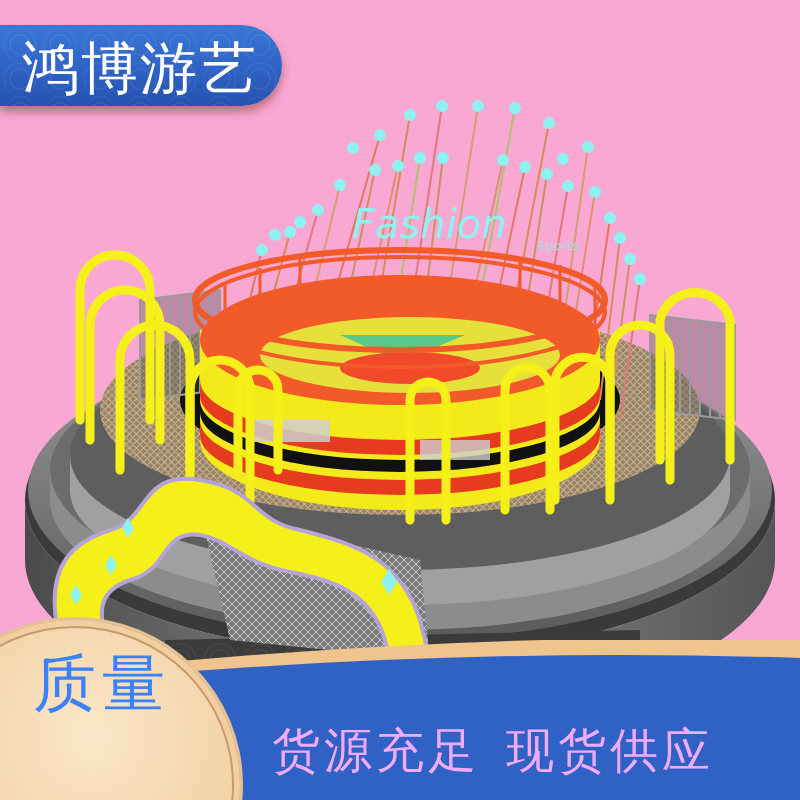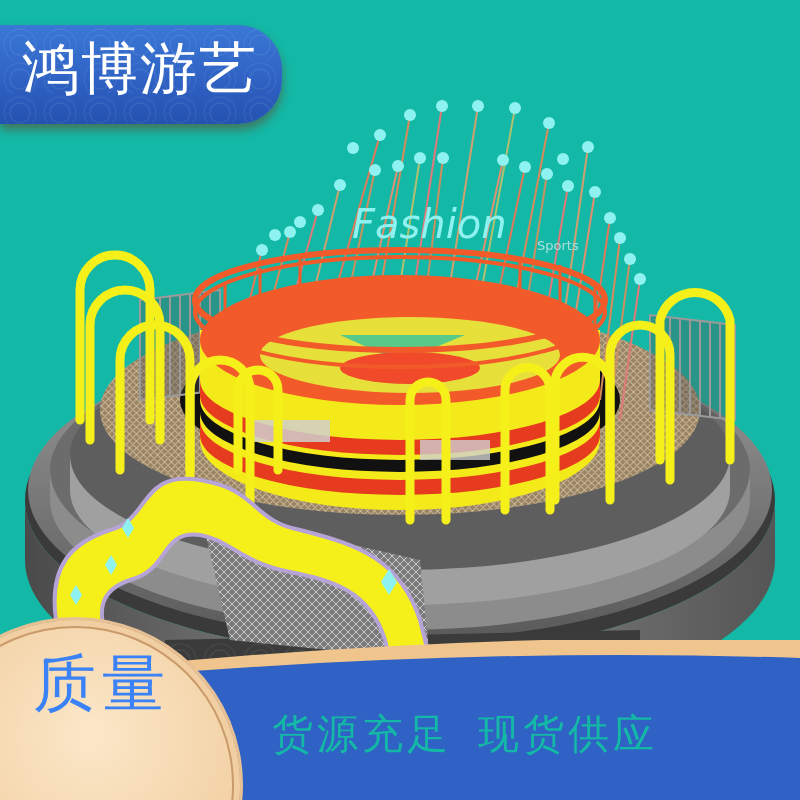--- a/index.html
+++ b/index.html
@@ -1,24 +1,24 @@
 <!DOCTYPE html>
 <html><head>
   <meta charset="utf-8">
   <style>
     * { margin: 0; padding: 0; box-sizing: border-box; }
     html, body { width: 800px; height: 800px; background: #000; overflow: hidden; }
     body { position: relative; font-family: "DejaVu Sans", sans-serif; }
 
-    .stage { position: absolute; left: 0; top: 0; width: 800px; height: 800px; background: #14b8a6; }
+    .stage { position: absolute; left: 0; top: 0; width: 800px; height: 800px; background: #f9a8d4; }
     .stage svg { position: absolute; left: 0; top: 0; }
 
     
     .brand {
-      position: absolute; left: 0; top: 25px; width: 282px; height: 99px;
+      position: absolute; left: 0; top: 25px; width: 282px; height: 81px;
       background: linear-gradient(180deg, #3a78d6 0%, #2f62c4 55%, #2452b0 100%);
       border-radius: 0 44px 44px 0;
       box-shadow: 0 6px 10px rgba(120,40,10,0.45);
       overflow: hidden;
     }
     .brand::before, .footer::before {
       content: ""; position: absolute; inset: 0;
       background:
         radial-gradient(circle at 20px 20px, transparent 9px, rgba(255,255,255,0.10) 10px, transparent 11px),
         radial-gradient(circle at 20px 20px, transparent 15px, rgba(255,255,255,0.08) 16px, transparent 17px);
@@ -30,22 +30,22 @@
       font-family: "DejaVu Sans", sans-serif; font-weight: normal;
     }
 
     
     .footer {
       position: absolute; left: 0; top: 640px; width: 800px; height: 160px;
       overflow: hidden;
     }
     .footer-shape { position: absolute; left: 0; top: 0; }
     .footer-text {
-      position: absolute; left: 272px; top: 704px;
-      color: #14b8a6; font-size: 41px; line-height: 60px; letter-spacing: 4px;
+      position: absolute; left: 272px; top: 720px;
+      color: #f0abfc; font-size: 48px; line-height: 60px; letter-spacing: 4px;
       white-space: nowrap;
     }
     .footer-text .gap { display: inline-block; width: 26px; }
 
     
     .badge {
       position: absolute; left: -90px; top: 620px; width: 330px; height: 330px;
       border-radius: 50%;
       background: radial-gradient(circle at 55% 35%, #fbe7c8 0%, #f3d2a6 55%, #e8b987 100%);
       box-shadow: inset 0 0 0 6px #f2cfa3, inset 0 0 0 8px #c99a6a, 0 0 0 3px #e7c094;

